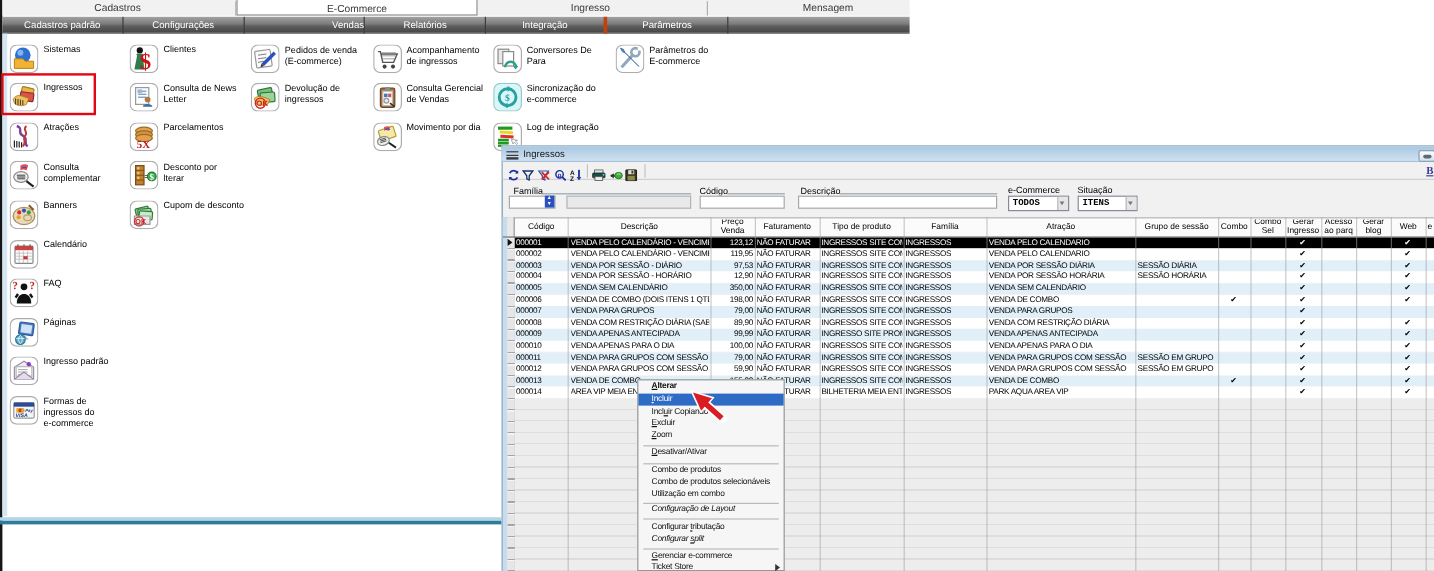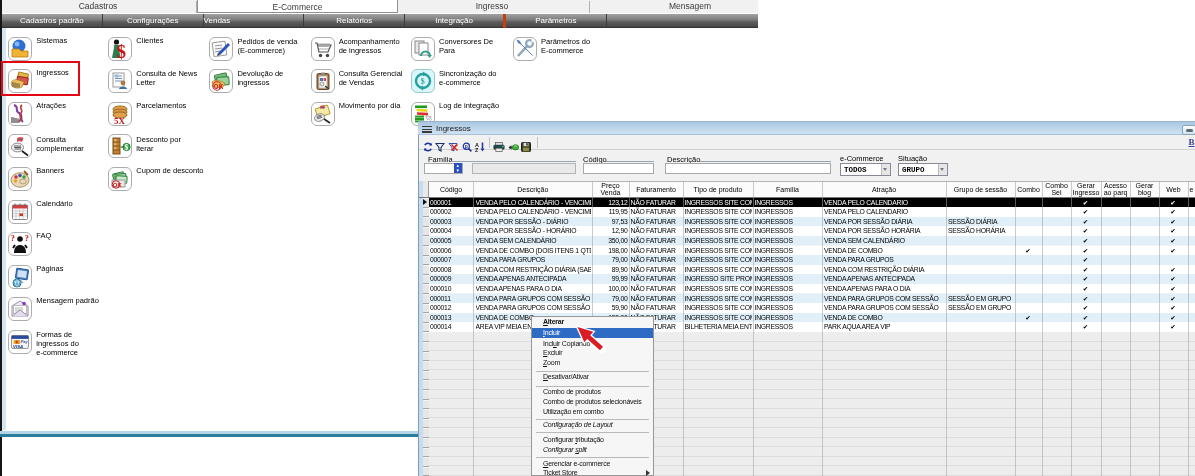--- a/index.html
+++ b/index.html
@@ -15,21 +15,21 @@
 <div class="a" style="left:2px;top:0;width:756px;height:13px;background:#f1f1f1"></div>
 <div class="a" style="left:98px;top:0;width:120px;height:13px;margin-left:-60px;text-align:center;font-size:8.5px;line-height:12px;color:#3a3a3a">Cadastros</div>
 <div class="a" style="left:492px;top:0;width:120px;height:13px;margin-left:-60px;text-align:center;font-size:8.5px;line-height:12px;color:#3a3a3a">Ingresso</div>
 <div class="a" style="left:690px;top:0;width:120px;height:13px;margin-left:-60px;text-align:center;font-size:8.5px;line-height:12px;color:#3a3a3a">Mensagem</div>
 <div class="a" style="left:196px;top:1px;width:1px;height:12px;background:#b0b0b0"></div>
 <div class="a" style="left:589px;top:1px;width:1px;height:12px;background:#b0b0b0"></div>
 <div class="a" style="left:197px;top:-2px;width:201px;height:15px;background:#fff;border:1px solid #8f8f8f;text-align:center;font-size:8.5px;line-height:16px;color:#3a3a3a">E-Commerce</div>
 <div class="a" style="left:2px;top:14px;width:756px;height:13.6px;background:linear-gradient(180deg,#a2a2a2 0%,#7c7c7c 45%,#5e5e5e 60%,#474747 100%);border-bottom:1px solid #333"></div>
 <div class="a" style="left:2.0px;top:14px;width:100.8px;height:13.6px;border-right:1px solid #3c3c3c;text-align:center;font-size:8px;line-height:13.6px;color:#fff">Cadastros padrão</div>
 <div class="a" style="left:102.8px;top:14px;width:100.8px;height:13.6px;border-right:1px solid #3c3c3c;text-align:center;font-size:8px;line-height:13.6px;color:#fff">Configurações</div>
-<div class="a" style="left:203.6px;top:14px;width:100.8px;height:13.6px;border-right:1px solid #3c3c3c;text-align:left;font-size:8px;line-height:13.6px;color:#fff">Vendas</div>
+<div class="a" style="left:203.6px;top:14px;width:100.8px;height:13.6px;border-right:1px solid #3c3c3c;text-align:right;font-size:8px;line-height:13.6px;color:#fff">Vendas</div>
 <div class="a" style="left:304.4px;top:14px;width:100.8px;height:13.6px;border-right:1px solid #3c3c3c;text-align:center;font-size:8px;line-height:13.6px;color:#fff">Relatórios</div>
 <div class="a" style="left:405.2px;top:14px;width:100.8px;height:13.6px;border-right:3px solid #c2410c;text-align:center;font-size:8px;line-height:13.6px;color:#fff">Integração</div>
 <div class="a" style="left:506.0px;top:14px;width:100.8px;height:13.6px;border-right:1px solid #3c3c3c;text-align:center;font-size:8px;line-height:13.6px;color:#fff">Parâmetros</div>
 <div class="a" style="left:0;top:430.5px;width:418px;height:3.5px;background:#b5d4e6"></div>
 <div class="a" style="left:0;top:434px;width:418px;height:2.5px;background:#2c7d9c"></div>
 <div class="a" style="left:8.3px;top:36.5px;width:24px;height:24px"><svg width="24" height="24" viewBox="0 0 24 24">
       <rect x="0.5" y="0.5" width="23" height="23" rx="5.5" fill="#fff" stroke="#adadad"></rect>
       <circle cx="11" cy="9" r="6.5" fill="#2f6fd0"></circle>
       <circle cx="9" cy="7" r="2.5" fill="#7db6f0"></circle>
       <path d="M4 12 h7 l2 2 h7 v6 h-16 z" fill="#f2b233" stroke="#b97f10" stroke-width="0.8"></path>
@@ -102,21 +102,21 @@
     </svg></div>
 <div class="a lbl" style="left:36.3px;top:263.7px">Páginas</div>
 <div class="a" style="left:8.3px;top:297.3px;width:24px;height:24px"><svg width="24" height="24" viewBox="0 0 24 24">
       <rect x="0.5" y="0.5" width="23" height="23" rx="5.5" fill="#fff" stroke="#adadad"></rect>
       <path d="M4 9 l8-5 8 5 v10 h-16z" fill="#efeaf4" stroke="#9a90a8"></path>
       <path d="M5.5 8.5 h13 v8 h-13z" fill="#fff" stroke="#bbb"></path>
       <path d="M7 11 h8 M7 13 h8 M7 15 h6" stroke="#999" stroke-width="0.7"></path>
       <path d="M4 19 l8-6 8 6" fill="#e2dcec" stroke="#9a90a8"></path>
       <circle cx="16" cy="6.5" r="1.8" fill="#8a3ac0"></circle>
     </svg></div>
-<div class="a lbl" style="left:36.3px;top:296.3px">Mensagem padrão</div>
+<div class="a lbl" style="left:36.3px;top:296.3px">Ingresso padrão</div>
 <div class="a" style="left:8.3px;top:329.9px;width:24px;height:24px"><svg width="24" height="24" viewBox="0 0 24 24">
       <rect x="0.5" y="0.5" width="23" height="23" rx="5.5" fill="#fff" stroke="#adadad"></rect>
       <rect x="3.5" y="5.5" width="17" height="13" rx="1.5" fill="#f4f4f4" stroke="#999"></rect>
       <rect x="3.5" y="5.5" width="17" height="3.4" fill="#2a4a9a"></rect>
       <rect x="5.5" y="10" width="6.5" height="4" rx="0.8" fill="#e8b030"></rect>
       <circle cx="9" cy="12" r="1.6" fill="#cc3322"></circle>
       <circle cx="11" cy="12" r="1.6" fill="#e8a020" opacity="0.85"></circle>
       <text x="5" y="17.8" font-size="4.4" font-weight="bold" font-style="italic" fill="#1a3a8a">VISA</text>
       <text x="13" y="13" font-size="3.6" font-weight="bold" fill="#2a4a9a" font-style="italic">Pay</text>
     </svg></div>
@@ -325,21 +325,21 @@
 <div class="a" style="left:840px;top:154.5px;font-size:7.5px;line-height:7px;color:#000">e-Commerce</div>
 <div class="a" style="left:898px;top:154.5px;font-size:7.5px;line-height:7px;color:#000">Situação</div>
 <div class="a" style="left:424px;top:162.5px;width:39px;height:11px;background:#fff;border:1px solid #a8a8a8"></div>
 <div class="a" style="left:453.5px;top:163px;width:8.5px;height:10px;background:#2a50c0;color:#fff;font-size:5px;line-height:5px;text-align:center">▴<br>▾</div>
 <div class="a" style="left:472px;top:162.5px;width:104px;height:11px;background:#e9e9e9;border:1px solid #b4b4b4"></div>
 <div class="a" style="left:582.5px;top:162.5px;width:71.5px;height:11.5px;background:#fff;border:1px solid #a8a8a8"></div>
 <div class="a" style="left:664.5px;top:162.5px;width:166.5px;height:11.5px;background:#fff;border:1px solid #a8a8a8"></div>
 <div class="a" style="left:840px;top:162.5px;width:51px;height:13px;background:#fff;border:1px solid #889;font-family:'Liberation Mono',monospace;font-weight:bold;font-size:7.5px;line-height:12px;padding-left:3px">TODOS</div>
 <div class="a" style="left:880.5px;top:163.5px;width:9.5px;height:11px;background:#e6e6e6;border-left:1px solid #bbb"></div>
 <div class="a" style="left:883px;top:167.5px;width:0;height:0;border-left:2.5px solid transparent;border-right:2.5px solid transparent;border-top:3px solid #778"></div>
-<div class="a" style="left:898px;top:162.5px;width:50px;height:13px;background:#fff;border:1px solid #889;font-family:'Liberation Mono',monospace;font-weight:bold;font-size:7.5px;line-height:12px;padding-left:3px">GRUPO</div>
+<div class="a" style="left:898px;top:162.5px;width:50px;height:13px;background:#fff;border:1px solid #889;font-family:'Liberation Mono',monospace;font-weight:bold;font-size:7.5px;line-height:12px;padding-left:3px">ITENS</div>
 <div class="a" style="left:937.5px;top:163.5px;width:9.5px;height:11px;background:#e6e6e6;border-left:1px solid #bbb"></div>
 <div class="a" style="left:940px;top:167.5px;width:0;height:0;border-left:2.5px solid transparent;border-right:2.5px solid transparent;border-top:3px solid #778"></div>
 
 <div class="a" style="left:418.5px;top:181.0px;width:776.5px;height:16.5px;background:#fbfbfb;border-top:1px solid #b5b5b5"></div>
 <div class="a" style="left:418.5px;top:181.0px;width:4px;height:295.0px;background:#c7dcee"></div>
 <div class="a" style="left:422.5px;top:181.0px;width:6px;height:295.0px;background:#e9e9e9;border-right:1px solid #9a9a9a"></div>
 <div class="a" style="left:422.5px;top:197.5px;width:6px;height:278.5px;background:repeating-linear-gradient(180deg,#f4f4f4 0,#f4f4f4 1px,#e6e6e6 1px,#e6e6e6 8.6px,#a4a4a4 8.6px,#a4a4a4 9.6px)"></div>
 <div class="a" style="left:428.5px;top:183.0px;width:45.0px;height:14px;font-size:7px;line-height:13px;text-align:center;color:#000;overflow:hidden">Código</div>
 <div class="a" style="left:473.5px;top:183.0px;width:118.5px;height:14px;font-size:7px;line-height:13px;text-align:center;color:#000;overflow:hidden">Descrição</div>
 <div class="a" style="left:592.0px;top:183.0px;width:37.0px;height:14px;font-size:7px;line-height:6.9px;text-align:center;color:#000;overflow:hidden">Preço<br>Venda</div>

